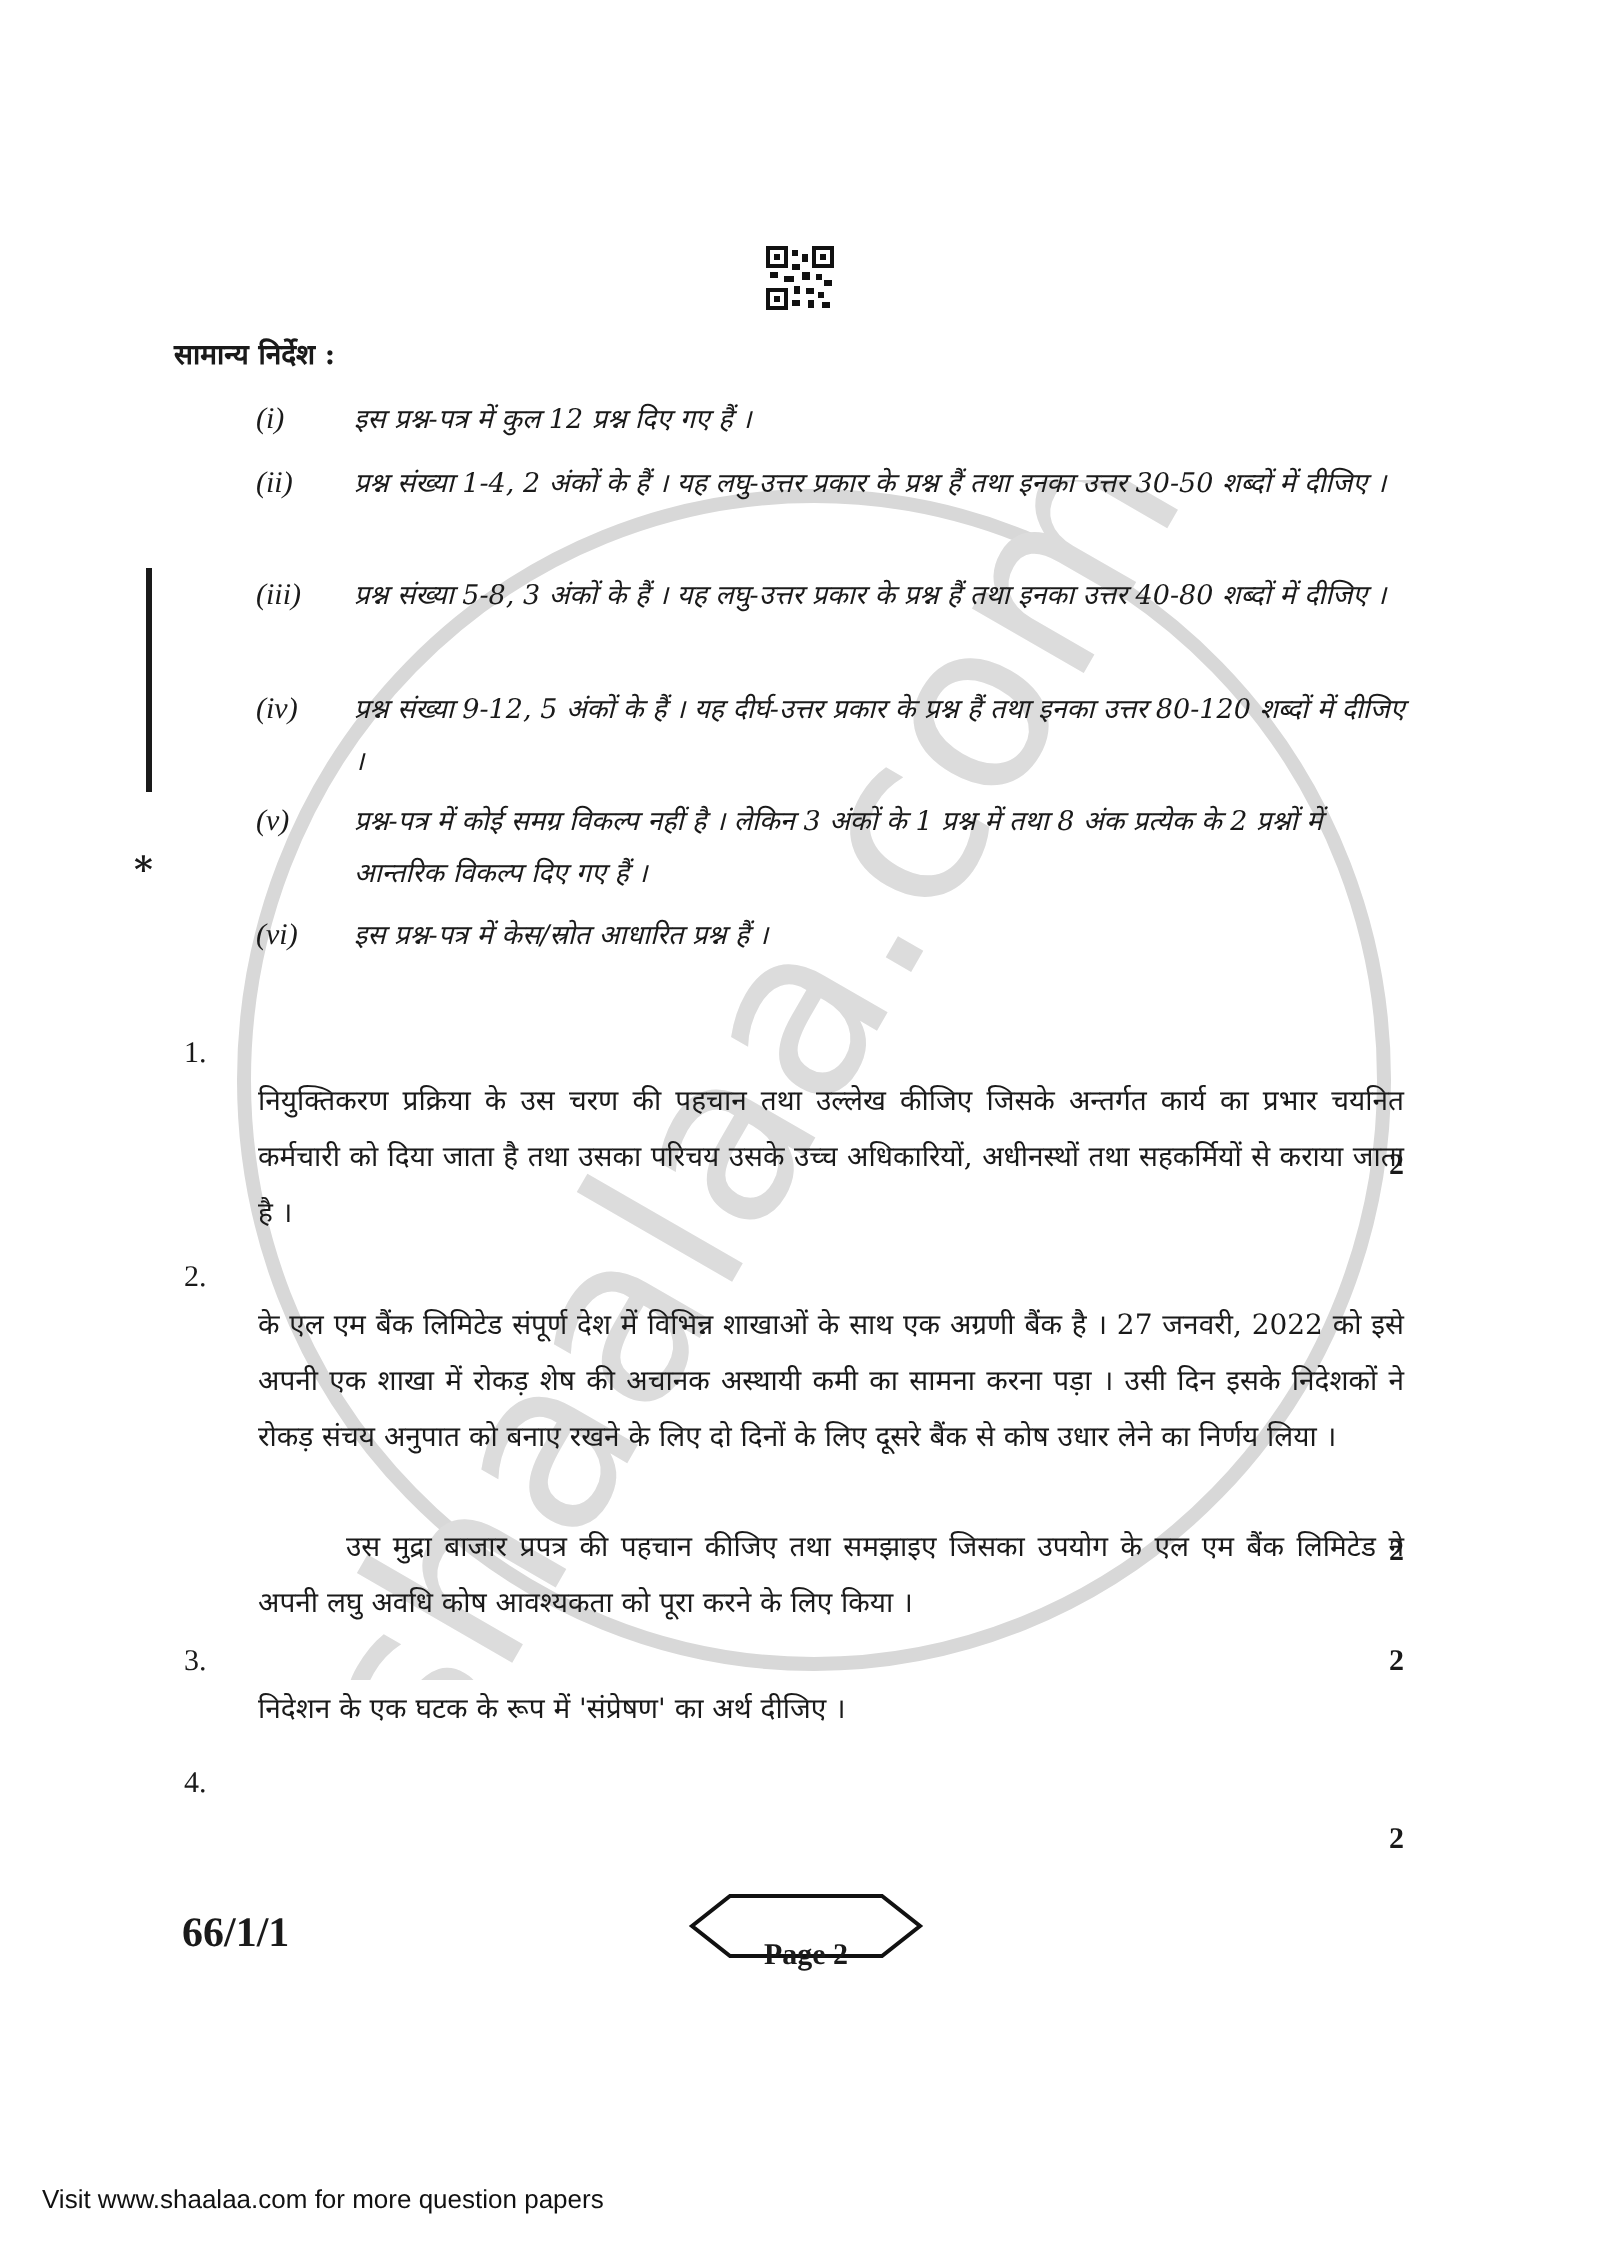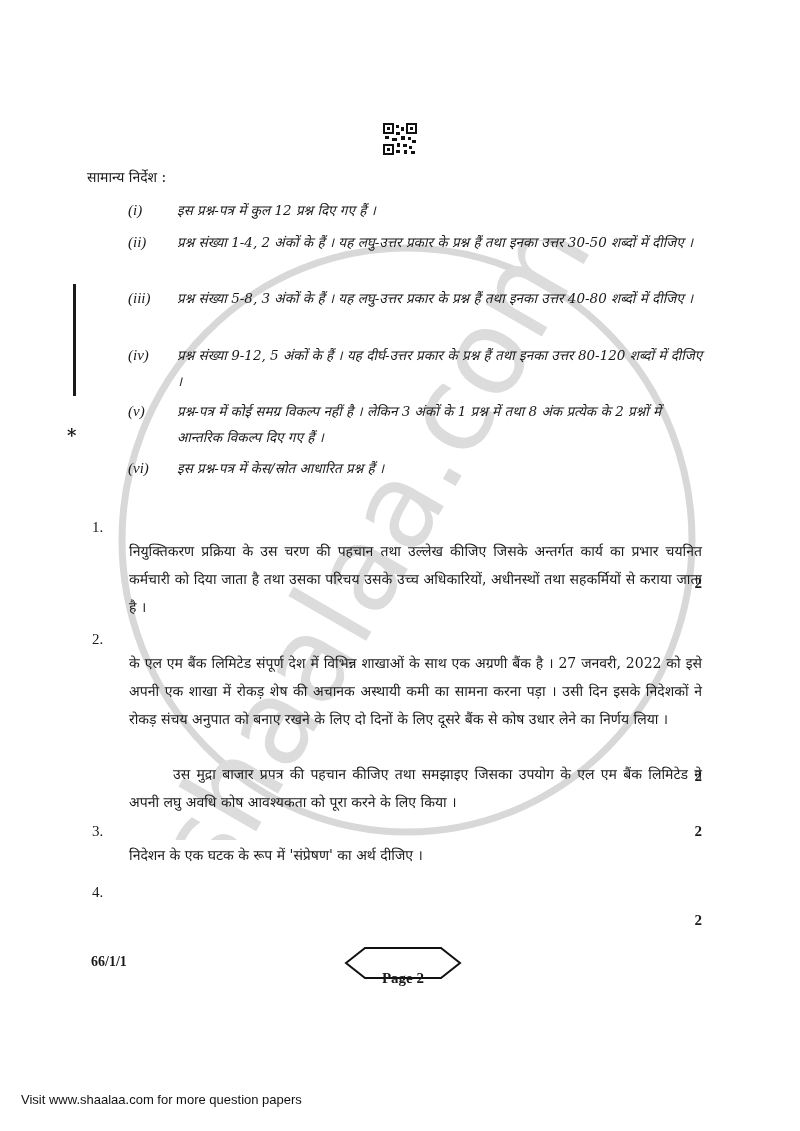--- a/index.html
+++ b/index.html
@@ -4,35 +4,35 @@
 <style>
   html, body { margin: 0; padding: 0; background: #ffffff; }
   body { width: 800px; height: 1131px; position: relative; overflow: hidden;
          font-family: "DejaVu Serif", "Liberation Serif", serif; color: #1a1a1a; }
   .page { position: absolute; left: 0; top: 0; width: 800px; height: 1131px; }
 
   .qr { position: absolute; left: 383px; top: 123px; width: 34px; height: 32px; }
 
   .watermark { position: absolute; left: 115px; top: 240px; width: 585px; height: 600px; pointer-events: none; }
 
-  .heading { position: absolute; left: 87px; top: 167px; font-size: 14px; font-weight: normal; }
+  .heading { position: absolute; left: 87px; top: 167px; font-size: 14px; font-weight: bold; }
 
   .instr { position: absolute; left: 128px; font-size: 13.5px; font-style: italic; line-height: 26px; }
   .instr .num { position: absolute; left: 0; top: 0; width: 40px; font-family: "Liberation Serif", serif; font-size: 15px; }
   .instr .txt { position: absolute; left: 49px; top: 0; width: 530px; }
 
   .margin-bar { position: absolute; left: 73px; top: 284px; width: 3px; height: 112px; background: #1a1a1a; }
   .asterisk { position: absolute; left: 67px; top: 425px; font-size: 18px; font-weight: bold; }
 
   .q { position: absolute; left: 92px; width: 620px; font-size: 14px; line-height: 28px; }
   .q .qnum { position: absolute; left: 0; top: 0; font-family: "Liberation Serif", serif; font-size: 15px; }
   .q .qtxt { position: absolute; left: 37px; top: 0; width: 573px; text-align: justify; margin-top: 24px; }
   .q .marks { position: absolute; right: 10px; font-weight: bold; font-family: "Liberation Serif", serif; font-size: 15px; }
 
-  .code { position: absolute; left: 91px; top: 954px; font-weight: bold; font-size: 14px; font-family: "Liberation Serif", serif; }
+  .code { position: absolute; left: 91px; top: 954px; font-weight: bold; font-size: 21px; font-family: "Liberation Serif", serif; }
   .pagebadge { position: absolute; left: 344px; top: 946px; width: 118px; height: 34px; }
   .pagebadge svg { position: absolute; left: 0; top: 0; }
   .pagebadge span { position: absolute; left: 0; top: 24px; width: 118px; text-align: center; font-weight: bold;
                     font-size: 15px; font-family: "Liberation Serif", serif; }
 
   .footer { position: absolute; left: 21px; top: 1092px; font-family: "Liberation Sans", sans-serif; font-size: 13px; color: #111; }
 </style>
 </head>
 <body>
 

